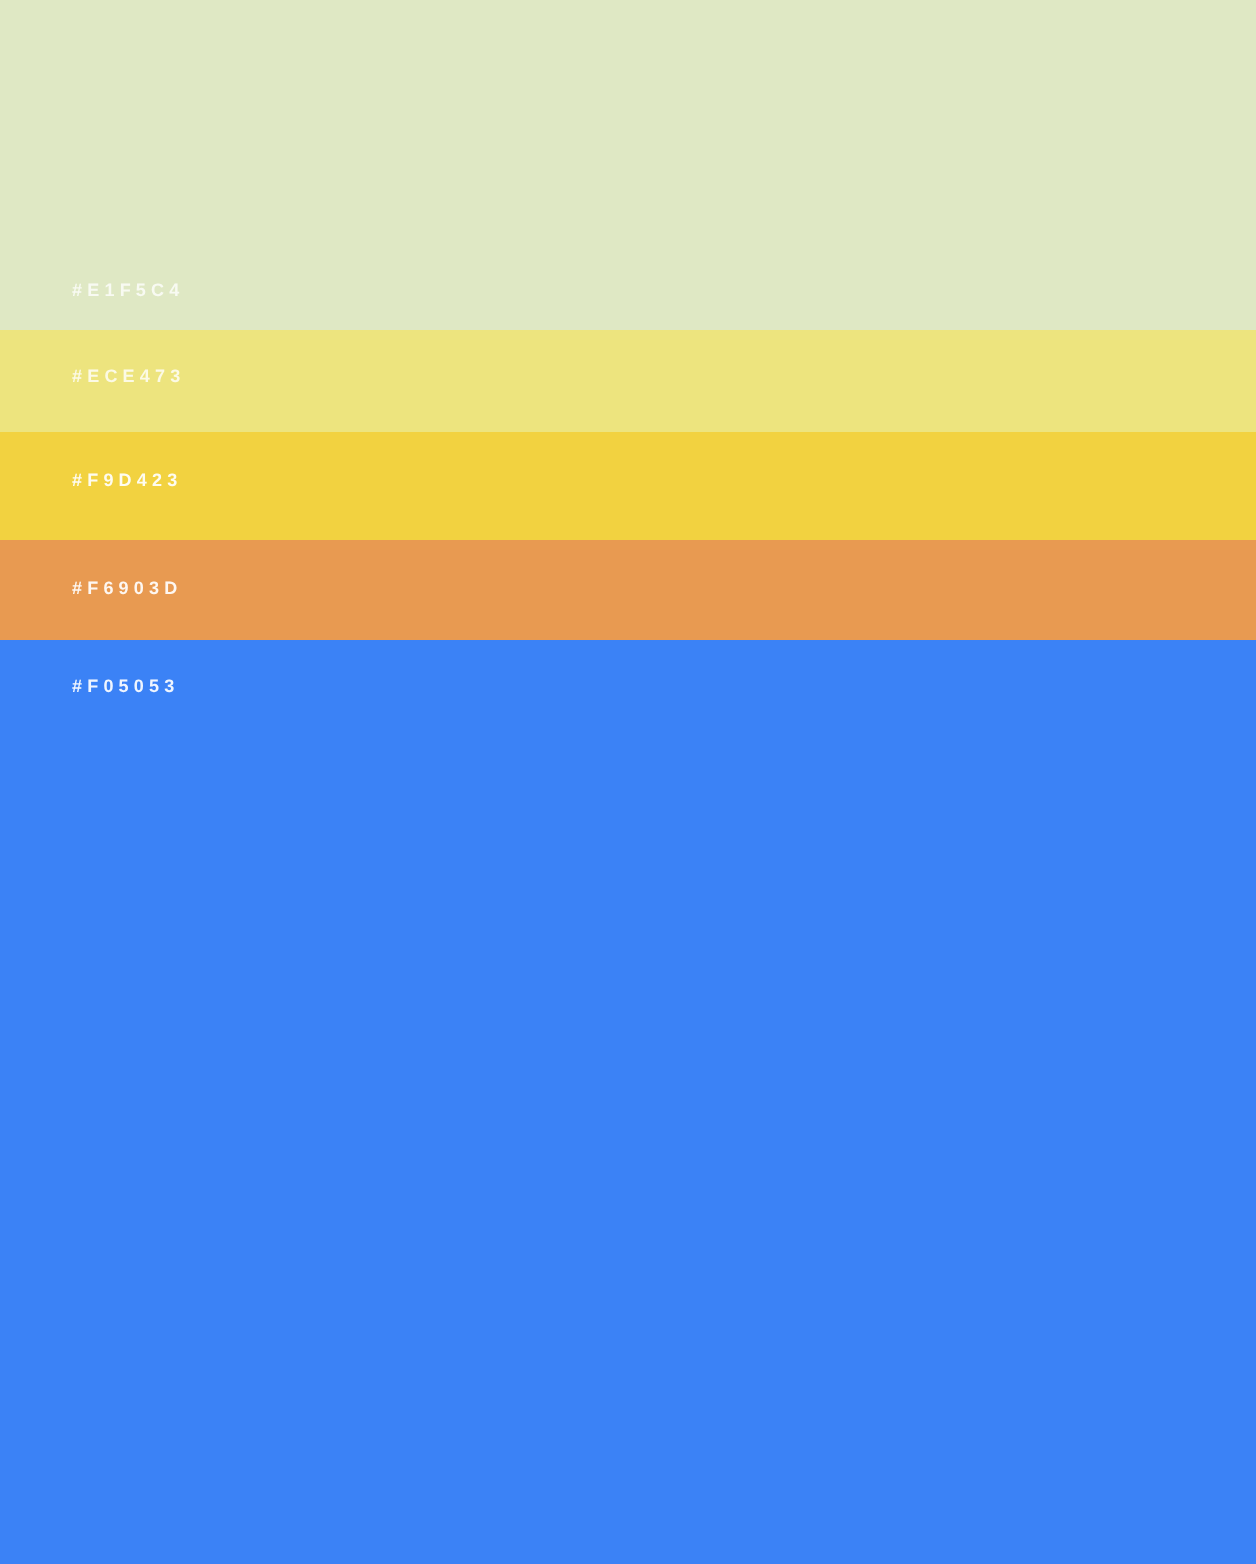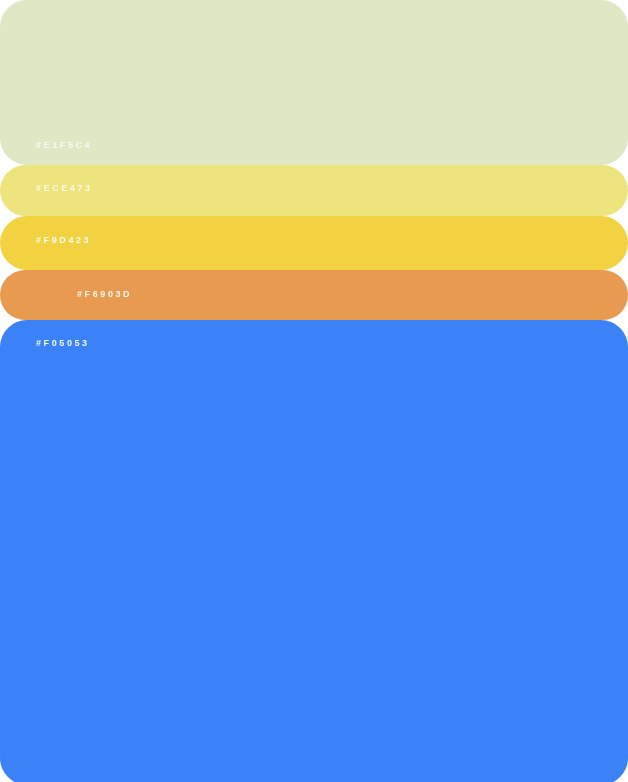--- a/index.html
+++ b/index.html
@@ -17,21 +17,20 @@
     height: 782px;
     overflow: hidden;
     display: flex;
     flex-direction: column;
   }
   .swatch {
     position: relative;
     width: 100%;
     box-sizing: border-box;
     flex: 0 0 auto;
-    border-radius: 27px;
   }
   .swatch-label {
     position: absolute;
     left: 36px;
     font-size: 9px;
     font-weight: 700;
     letter-spacing: 2.6px;
     color: rgba(255, 255, 255, 0.92);
     white-space: nowrap;
     line-height: 1;
@@ -52,18 +51,18 @@
     <div class="swatch tone-light" style="height: 165px; background: rgb(223, 232, 196);">
       <span class="swatch-label" style="top: 141px;">#E1F5C4</span>
     </div>
     <div class="swatch tone-pale" style="height: 51px; background: rgb(237, 228, 126);">
       <span class="swatch-label" style="top: 19px;">#ECE473</span>
     </div>
     <div class="swatch tone-mid" style="height: 54px; background: rgb(242, 210, 64);">
       <span class="swatch-label" style="top: 20px;">#F9D423</span>
     </div>
     <div class="swatch tone-mid" style="height: 50px; background: rgb(232, 154, 81);">
-      <span class="swatch-label" style="top: 20px; margin-left: 41px;">#F6903D</span>
+      <span class="swatch-label" style="top: 20px;">#F6903D</span>
     </div>
     <div class="swatch tone-dark" style="height: 465px; background: #3b82f6;">
       <span class="swatch-label" style="top: 19px;">#F05053</span>
     </div>
   </div>
 
 </body></html>

